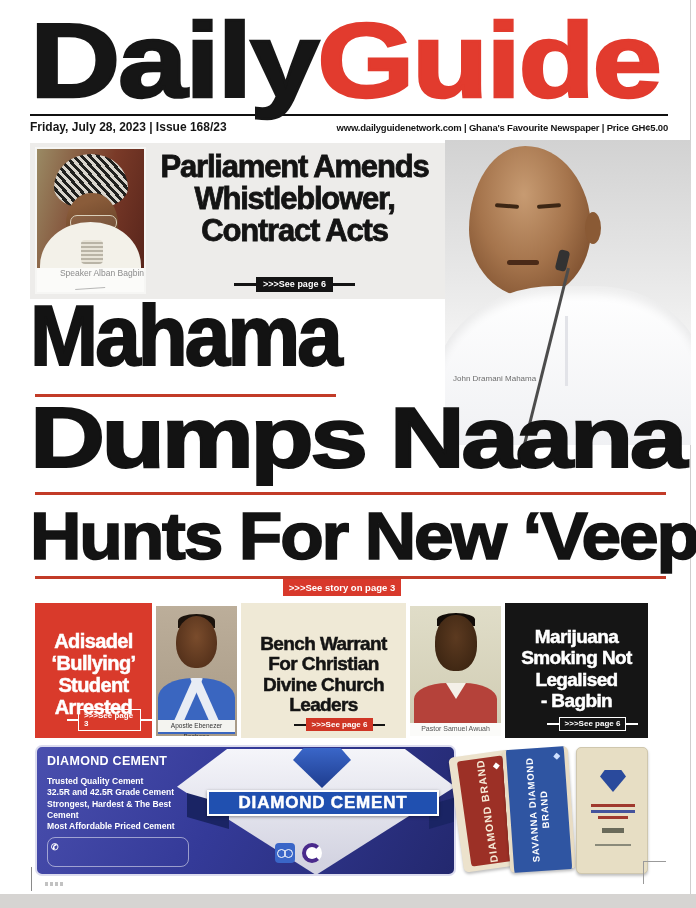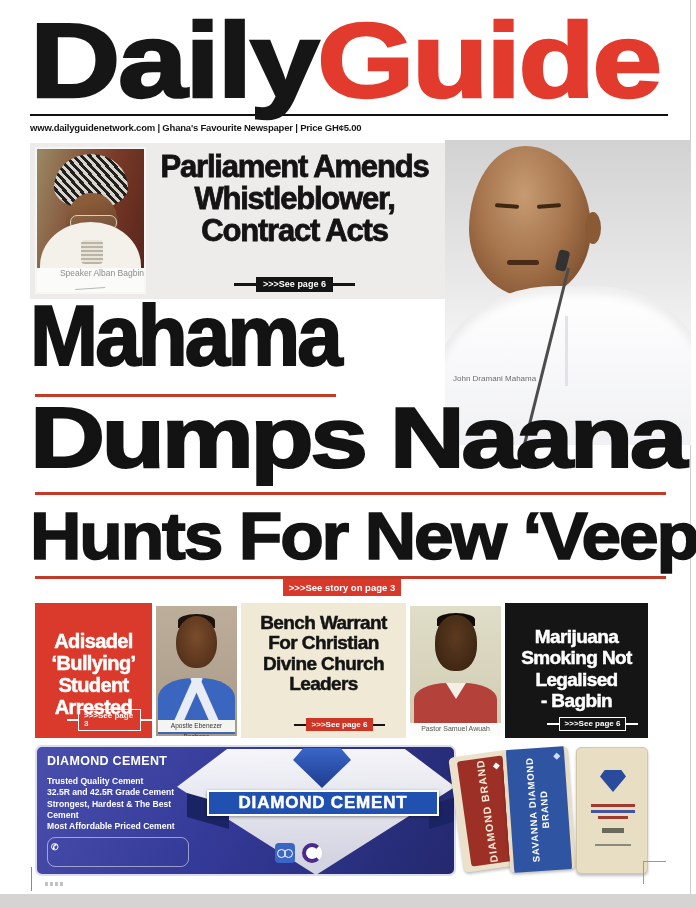--- a/index.html
+++ b/index.html
@@ -87,21 +87,21 @@
   .story-tag{position:absolute;left:283px;top:579px;width:118px;height:17px;background:#d8392b;
              color:#fff;font-size:9.5px;font-weight:bold;text-align:center;line-height:17px;z-index:5;}
 
   
   .box{position:absolute;top:603px;height:135px;box-sizing:border-box;}
   .box-red{left:35px;width:117px;background:#d93a2b;}
   .box-cream{left:241px;width:165px;background:#efe9d6;}
   .box-black{left:505px;width:143px;background:#151515;}
   .box-headline{white-space:pre-line;text-align:center;font-weight:bold;letter-spacing:-0.6px;}
   .box-red .box-headline{color:#fff;font-size:20px;line-height:1.1;padding-top:27px;-webkit-text-stroke:.5px #fff;}
-  .box-cream .box-headline{color:#141414;font-size:19px;line-height:1.07;padding-top:10px;-webkit-text-stroke:.5px #141414;}
+  .box-cream .box-headline{color:#141414;font-size:19px;line-height:1.07;padding-top:10px;margin-top:21px;-webkit-text-stroke:.5px #141414;}
   .box-black .box-headline{color:#fff;font-size:19px;line-height:1.12;padding-top:23px;-webkit-text-stroke:.5px #fff;}
   .box-tagrow{position:absolute;left:0;right:0;bottom:7px;display:flex;justify-content:center;align-items:center;padding-left:32px;}
 
   
   .apostle{position:absolute;left:156px;top:606px;width:81px;height:130px;overflow:hidden;
            background:linear-gradient(#bcae9a,#a89a86);}
   .ap-head{position:absolute;left:20px;top:10px;width:41px;height:52px;border-radius:50% 50% 46% 46%;
            background:radial-gradient(ellipse at 50% 40%,#7a4c2c,#53301a 80%);}
   .ap-hair{position:absolute;left:22px;top:8px;width:37px;height:14px;border-radius:50% 50% 0 0;background:#1c130c;}
   .ap-body{position:absolute;left:2px;bottom:14px;width:77px;height:44px;border-radius:45% 45% 0 0;
@@ -194,20 +194,21 @@
 </head>
 <body>
 
 <div id="page">
 
   <div class="masthead">
     <span class="daily">Daily</span><span class="guide">Guide</span>
   </div>
 
   <div class="dateline">
+    <span class="dl-left">Friday, July 28, 2023 | Issue 168/23</span>
     <span class="dl-right">www.dailyguidenetwork.com | Ghana's Favourite Newspaper | Price GH¢5.00</span>
   </div>
 
   <div class="top-band">
     <div class="bagbin">
       <div class="bb-cap"></div>
       <div class="bb-face"></div>
       <div class="bb-glasses"></div>
       <div class="bb-body"></div>
       <div class="bb-collar"></div>

